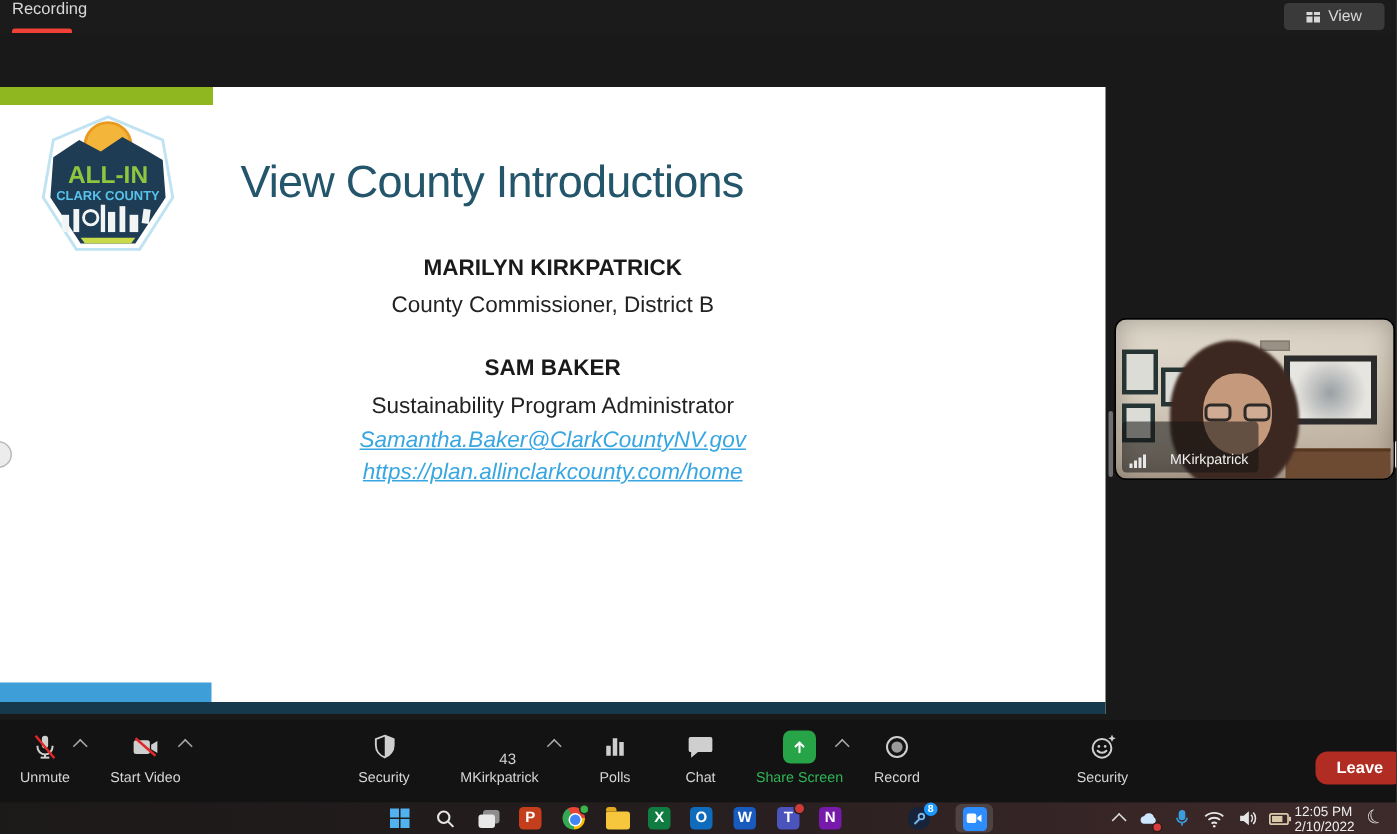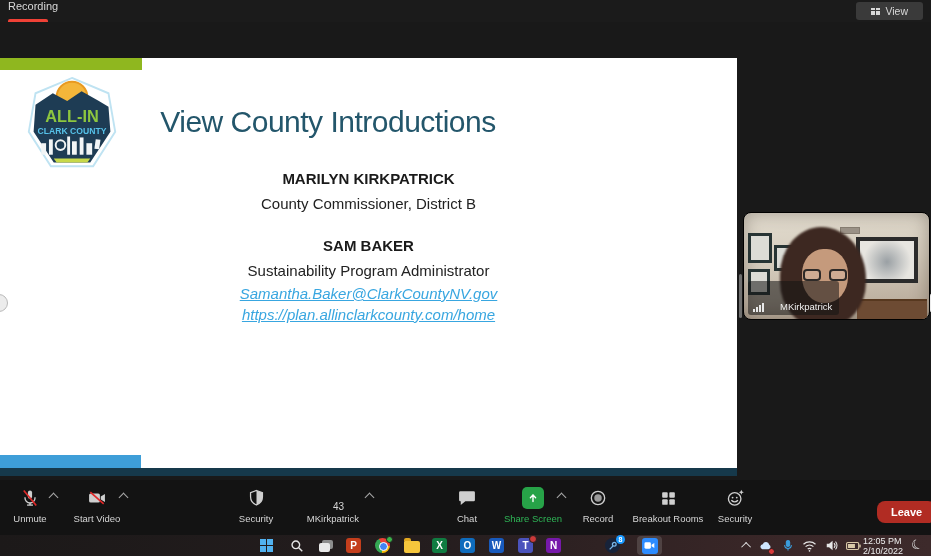--- a/index.html
+++ b/index.html
@@ -271,20 +271,30 @@
             <path d="M3 19c0-3.3 2.7-5.4 6-5.4s6 2.1 6 5.4z"></path>
           <circle cx="16.5" cy="8.2" r="2.6"></circle>
             <path d="M16 13.8c3 .1 5.5 2.1 5.5 5.2h-4"></path>
         </svg>
         <span class="tcount">43</span>
       </div>
       <div class="tlabel">MKirkpatrick</div>
     </div>
     <div class="chev" style="left:366px"></div>
 
+    <div class="tool" style="left:378px">
+      <div class="ticon">
+        <svg width="20" height="20" viewBox="0 0 24 24" fill="#cfcfcf">
+          <rect x="5" y="11" width="3.6" height="8"></rect>
+            <rect x="10.2" y="5" width="3.6" height="14"></rect>
+            <rect x="15.4" y="8" width="3.6" height="11"></rect>
+        </svg>
+      </div>
+      <div class="tlabel">Polls</div>
+    </div>
 
     <div class="tool" style="left:435px">
       <div class="ticon">
         <svg width="20" height="20" viewBox="0 0 24 24" fill="#cfcfcf">
           <path d="M4 4h16a1.5 1.5 0 0 1 1.5 1.5v9A1.5 1.5 0 0 1 20 16H10l-5.5 4.5V16H4a1.5 1.5 0 0 1-1.5-1.5v-9A1.5 1.5 0 0 1 4 4z"></path>
         </svg>
       </div>
       <div class="tlabel">Chat</div>
     </div>
 
@@ -304,31 +314,20 @@
     <div class="tool" style="left:566px">
       <div class="ticon">
         <svg width="20" height="20" viewBox="0 0 24 24">
           <circle cx="12" cy="12" r="8" fill="none" stroke="#cfcfcf" stroke-width="1.6"></circle>
           <circle cx="12" cy="12" r="4.5" fill="#9a9a9a"></circle>
         </svg>
       </div>
       <div class="tlabel">Record</div>
     </div>
 
-    <div class="tool wide" style="left:626px">
-      <div class="ticon">
-        <svg width="19" height="19" viewBox="0 0 24 24" fill="#cfcfcf">
-          <rect x="4" y="4" width="7" height="7" rx="1.2"></rect>
-            <rect x="13" y="4" width="7" height="7" rx="1.2"></rect>
-          <rect x="4" y="13" width="7" height="7" rx="1.2"></rect>
-            <rect x="13" y="13" width="7" height="7" rx="1.2"></rect>
-        </svg>
-      </div>
-      <div class="tlabel">Breakout Rooms</div>
-    </div>
 
     <div class="tool" style="left:703px">
       <div class="ticon">
         <svg width="21" height="20" viewBox="0 0 24 24">
           <circle cx="11" cy="13" r="7.5" fill="none" stroke="#cfcfcf" stroke-width="1.6"></circle>
           <circle cx="8.5" cy="11.5" r="1.1" fill="#cfcfcf"></circle>
             <circle cx="13.5" cy="11.5" r="1.1" fill="#cfcfcf"></circle>
           <path d="M7.5 15a4.5 4.5 0 0 0 7 0" fill="none" stroke="#cfcfcf" stroke-width="1.6" stroke-linecap="round"></path>
           <path d="M19 2l.9 2.1L22 5l-2.1.9L19 8l-.9-2.1L16 5l2.1-.9z" fill="#cfcfcf"></path>
         </svg>

